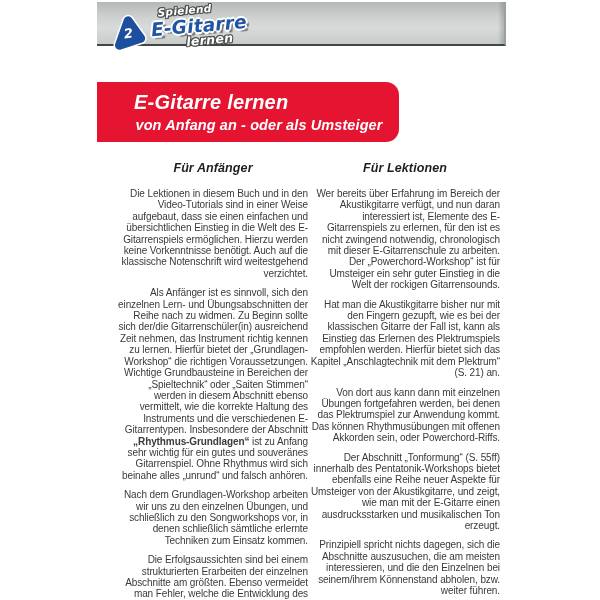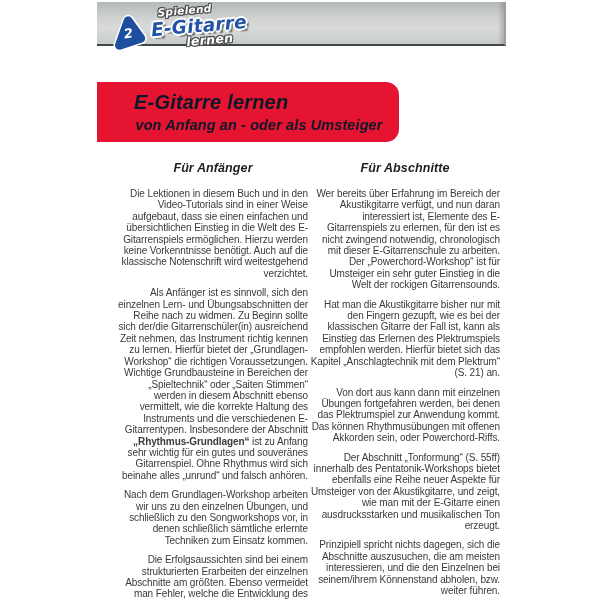--- a/index.html
+++ b/index.html
@@ -50,21 +50,21 @@
     font-size: 12.5px; color: #ffffff; margin: 0px 0 0 34px; letter-spacing: 0.3px;
     text-shadow: -1px -1px 0 #4c504d, 1px -1px 0 #4c504d, -1px 1px 0 #4c504d, 1px 1px 0 #4c504d,
                  -1px 0 0 #4c504d, 1px 0 0 #4c504d, 0 -1px 0 #4c504d, 0 1px 0 #4c504d;
   }
 
   
   .banner {
     position: absolute; left: 97px; top: 82px; width: 302px; height: 60px;
     background: var(--banner-red);
     border-radius: 0 13px 13px 0;
-    color: #0f172a; font-style: italic; font-weight: bold;
+    color: #ffffff; font-style: italic; font-weight: bold;
   }
   .banner-title   { font-size: 20px;   margin: 9px 0 0 37px; letter-spacing: 0.2px; }
   .banner-subtitle{ font-size: 14.5px; margin: 3px 0 0 22px; letter-spacing: 0.1px; text-align: center; }
 
   
   .col { position: absolute; top: 161px; width: 190px; }
   .col-left  { left: 118px; }
   .col-right { left: 310px; }
   .col h2 {
     font-size: 12.5px; font-style: italic; font-weight: bold;
@@ -108,21 +108,21 @@
     <h2>Für Anfänger</h2>
     <div>
         <p><span>Die Lektionen in diesem Buch und in den Video-Tutorials sind in einer Weise aufgebaut, dass sie einen einfachen und übersichtlichen Einstieg in die Welt des E-Gitarrenspiels ermöglichen. Hierzu werden keine Vorkenntnisse benötigt. Auch auf die klassische Notenschrift wird weitestgehend verzichtet.</span></p>
         <p><span>Als Anfänger ist es sinnvoll, sich den einzelnen Lern- und Übungsabschnitten der Reihe nach zu widmen. Zu Beginn sollte sich der/die Gitarrenschüler(in) ausreichend Zeit nehmen, das Instrument richtig kennen zu lernen. Hierfür bietet der „Grundlagen-Workshop“ die richtigen Voraussetzungen. Wichtige Grundbausteine in Bereichen der „Spieltechnik“ oder „Saiten Stimmen“ werden in diesem Abschnitt ebenso vermittelt, wie die korrekte Haltung des Instruments und die verschiedenen E-Gitarrentypen. Insbesondere der Abschnitt </span><span style="font-weight: bold;">„Rhythmus-Grundlagen“</span><span> ist zu Anfang sehr wichtig für ein gutes und souveränes Gitarrenspiel. Ohne Rhythmus wird sich beinahe alles „unrund“ und falsch anhören.</span></p>
         <p><span>Nach dem Grundlagen-Workshop arbeiten wir uns zu den einzelnen Übungen, und schließlich zu den Songworkshops vor, in denen schließlich sämtliche erlernte Techniken zum Einsatz kommen.</span></p>
         <p><span>Die Erfolgsaussichten sind bei einem strukturierten Erarbeiten der einzelnen Abschnitte am größten. Ebenso vermeidet man Fehler, welche die Entwicklung des Gitarrenspiels später eventuell behindern könnten.</span></p>
       </div>
   </div>
 
   <div class="col col-right">
-    <h2>Für Abschnitte</h2>
+    <h2>Für Lektionen</h2>
     <div>
         <p><span>Wer bereits über Erfahrung im Bereich der Akustikgitarre verfügt, und nun daran interessiert ist, Elemente des E-Gitarrenspiels zu erlernen, für den ist es nicht zwingend notwendig, chronologisch mit dieser E-Gitarrenschule zu arbeiten. Der „Powerchord-Workshop“ ist für Umsteiger ein sehr guter Einstieg in die Welt der rockigen Gitarrensounds.</span></p>
         <p><span>Hat man die Akustikgitarre bisher nur mit den Fingern gezupft, wie es bei der klassischen Gitarre der Fall ist, kann als Einstieg das Erlernen des Plektrumspiels empfohlen werden. Hierfür bietet sich das Kapitel „Anschlagtechnik mit dem Plektrum“ (S. 21) an.</span></p>
         <p><span>Von dort aus kann dann mit einzelnen Übungen fortgefahren werden, bei denen das Plektrumspiel zur Anwendung kommt. Das können Rhythmusübungen mit offenen Akkorden sein, oder Powerchord-Riffs.</span></p>
         <p><span>Der Abschnitt „Tonformung“ (S. 55</span><span style="">ff</span><span>) innerhalb des Pentatonik-Workshops bietet ebenfalls eine Reihe neuer Aspekte für Umsteiger von der Akustikgitarre, und zeigt, wie man mit der E-Gitarre einen ausdrucksstarken und musikalischen Ton erzeugt.</span></p>
         <p><span>Prinzipiell spricht nichts dagegen, sich die Abschnitte auszusuchen, die am meisten interessieren, und die den Einzelnen bei seinem/ihrem Könnenstand abholen, bzw. weiter führen.</span></p>
       </div>
   </div>
 
 </div>

